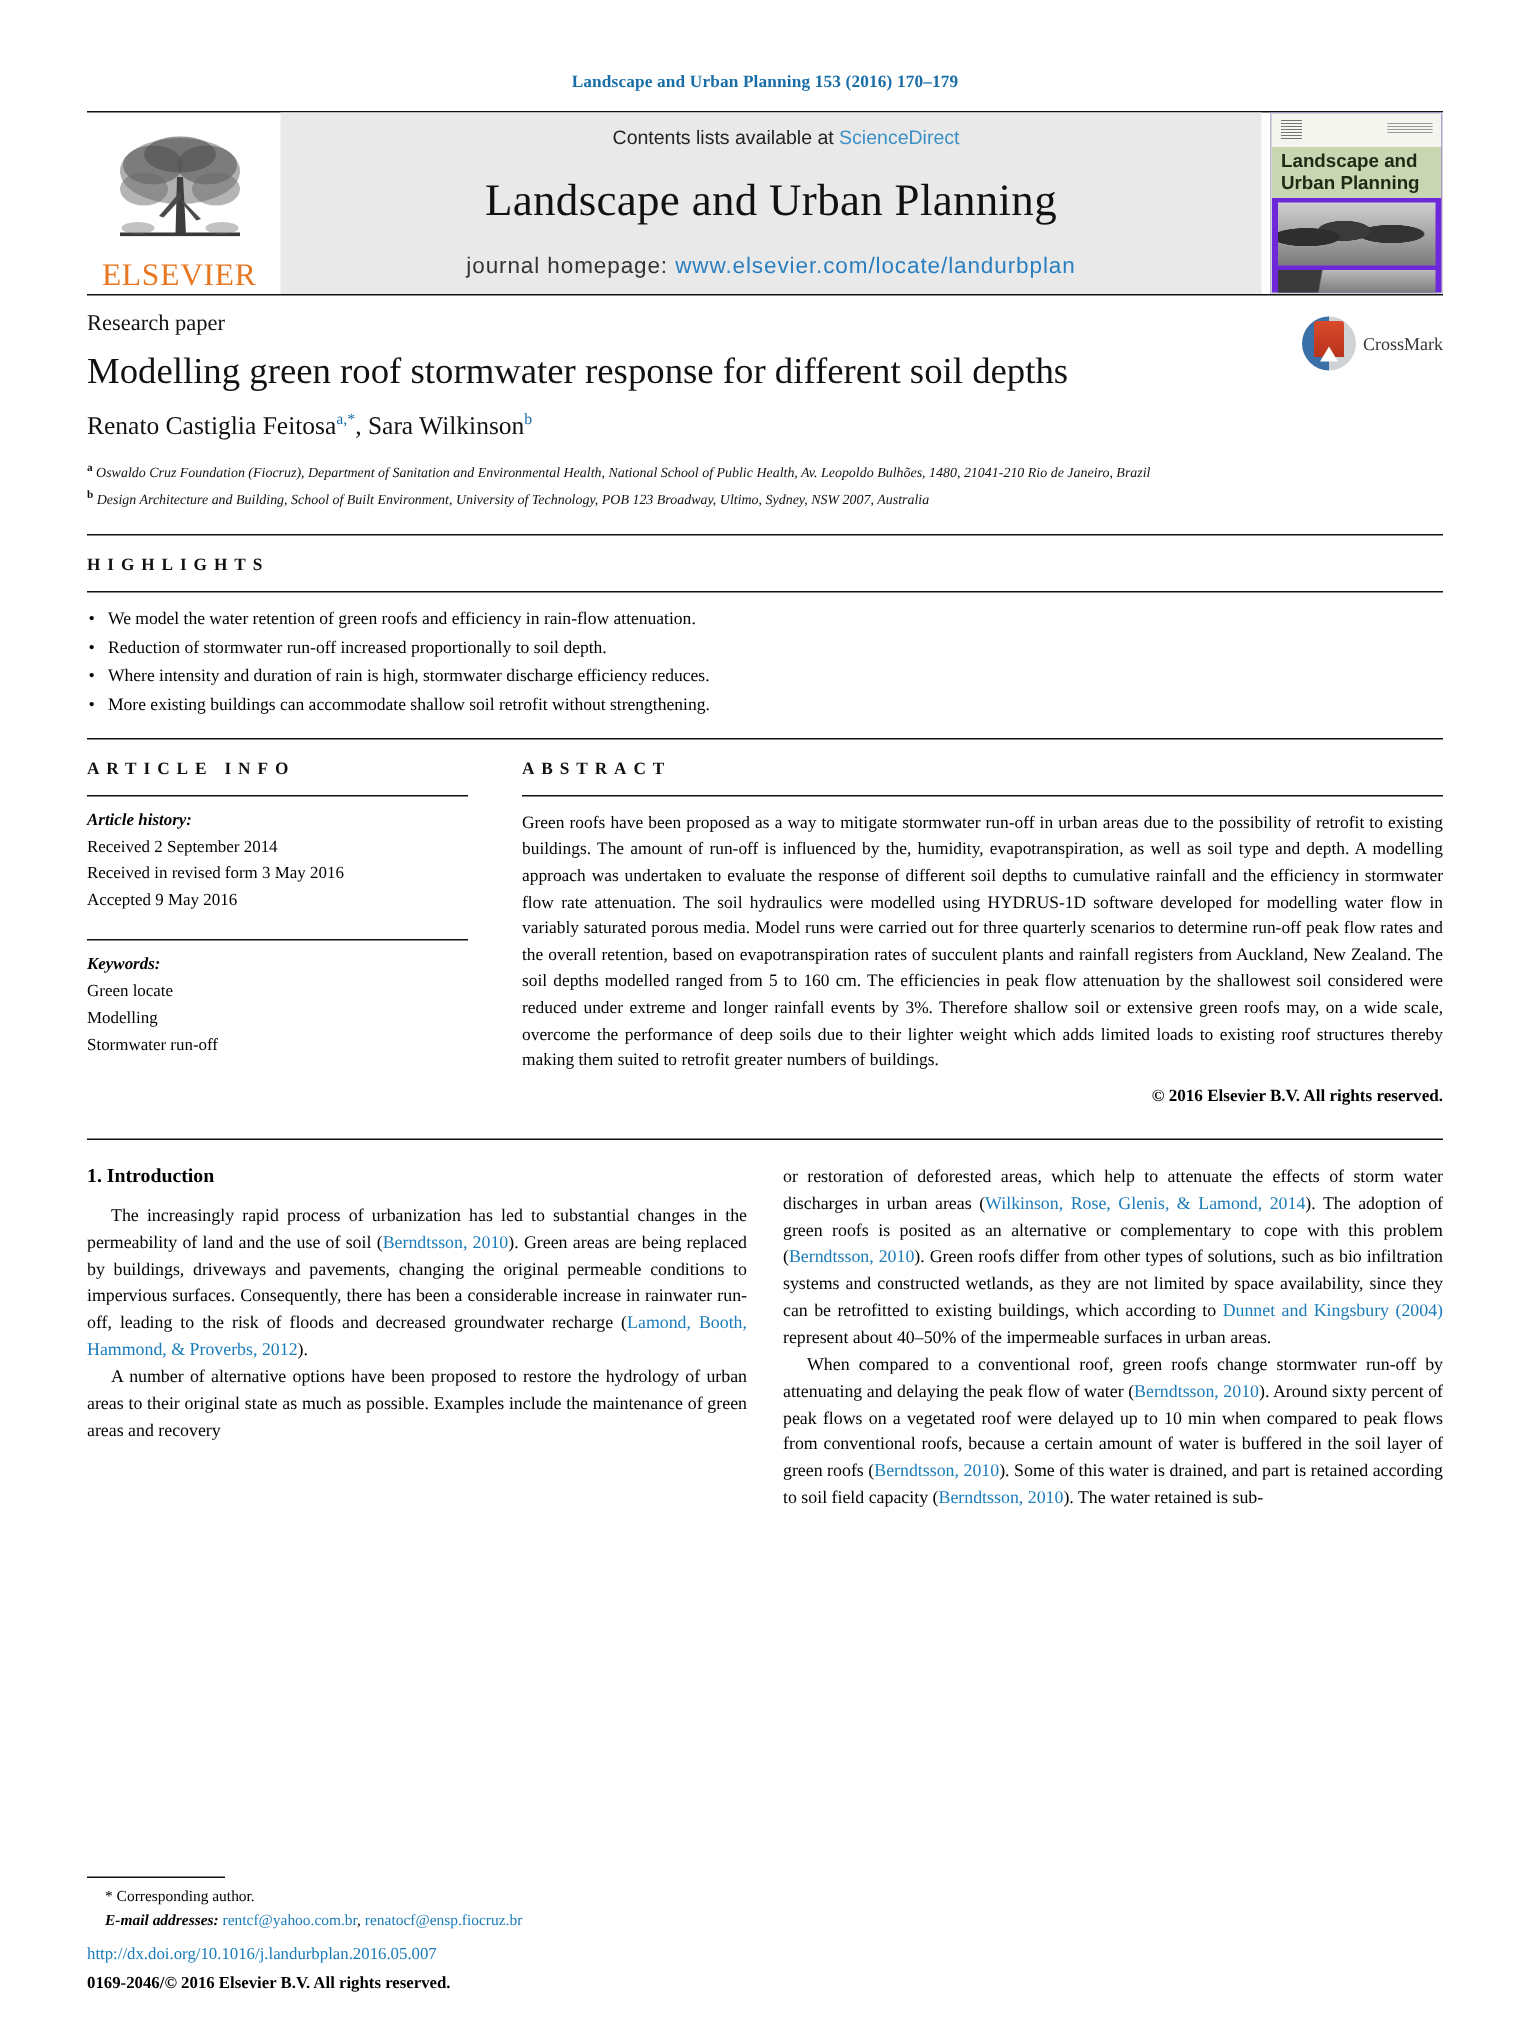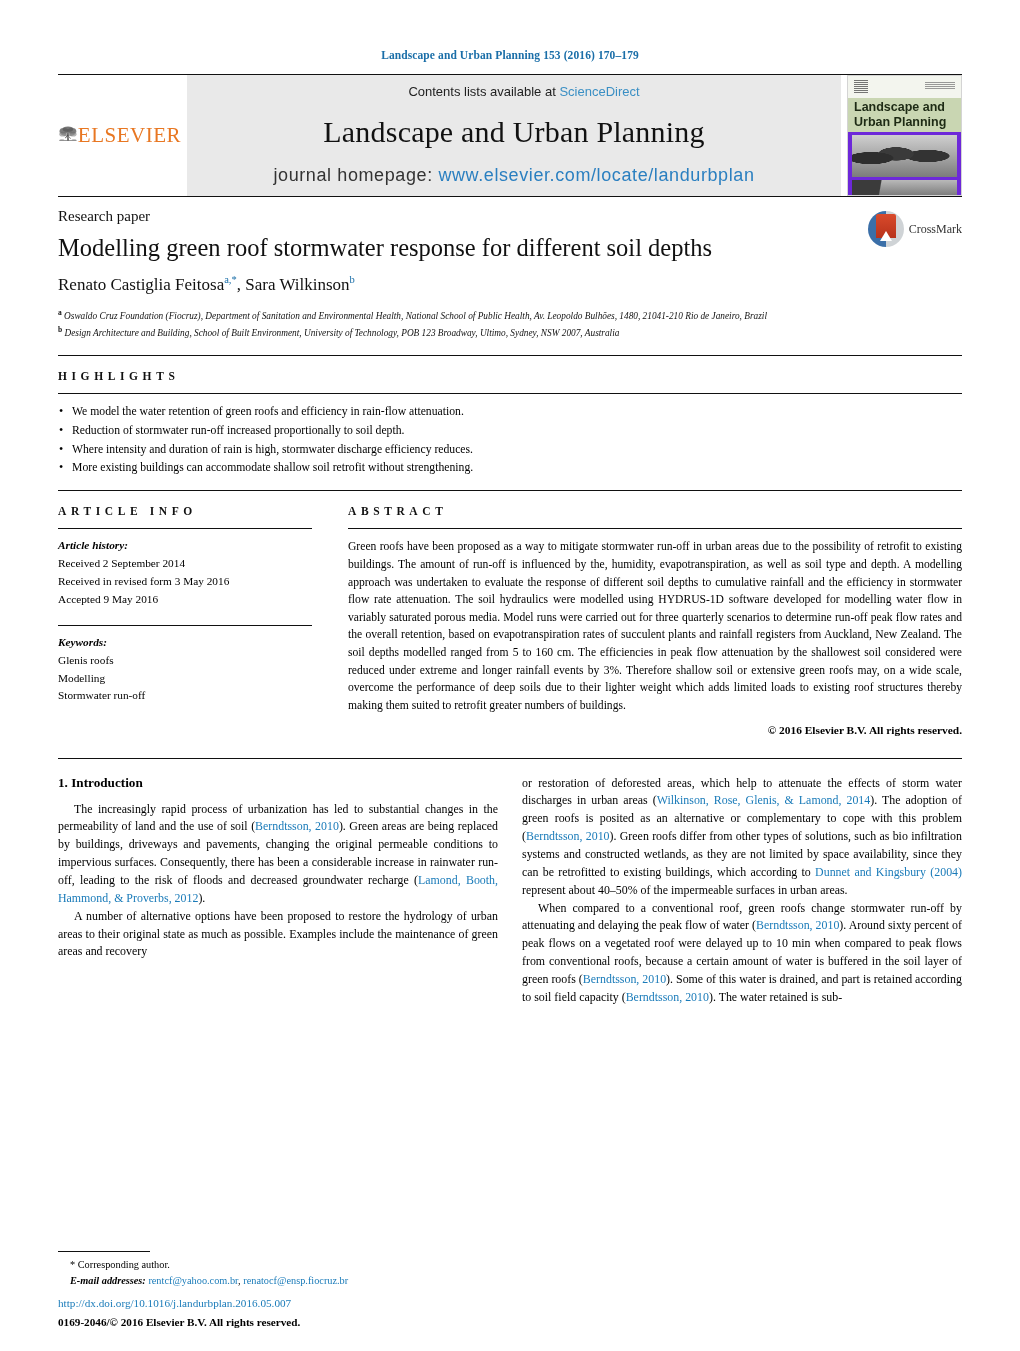--- a/index.html
+++ b/index.html
@@ -28,21 +28,21 @@
   
   .masthead {
     margin-top:13px;
     border-top:1.6px solid #111;
     display:flex;
     align-items:stretch;
     height:122px;
   }
   .elsevier-cell {
     width:123px; flex:0 0 123px;
-    display:flex; flex-direction:row;
+    display:flex; flex-direction:column;
     align-items:center; justify-content:flex-end;
     padding-bottom:2px;
   }
   .tree-svg { display:block; }
   .elsevier-word {
     font-family:"Liberation Serif", serif;
     font-size:21px;
     letter-spacing:.5px;
     color:#E87722;
     line-height:1;
@@ -59,21 +59,21 @@
   .contents-line { font-family:"Liberation Sans", sans-serif; font-size:13px; color:#222;margin-left:20px; }
   .contents-line .sd { color:#3a8fc4; }
   .journal-name {
     font-family:"Liberation Serif", serif;
     font-size:30px;
     color:#111;
     letter-spacing:.2px;
   }
   .homepage-line {
     font-family:"Liberation Sans", sans-serif;
-    font-size:18px;
+    font-size:15px;
     color:#333;
     letter-spacing:.6px;
   }
   .homepage-line .url { color:#2a7fc0; }
   .cover-cell {
     width:115px; flex:0 0 115px;
     border:1px solid #d4d4d4;
     background:#6d28d9;
     position:relative;
     overflow:hidden;
@@ -268,21 +268,21 @@
       <div class="col-rule"></div>
       <div class="ai-block">
         <div class="ai-label">Article history:</div>
         <div>Received 2 September 2014</div>
         <div>Received in revised form 3 May 2016</div>
         <div>Accepted 9 May 2016</div>
       </div>
       <div class="ai-sep"></div>
       <div class="ai-block">
         <div class="ai-label">Keywords:</div>
-        <div>Glenis roofs</div>
+        <div>Green locate</div>
         <div>Modelling</div>
         <div>Stormwater run-off</div>
       </div>
     </div>
 
     <div class="abscol">
       <div class="sec-head">ABSTRACT</div>
       <div class="col-rule"></div>
       <div class="abs-body">Green roofs have been proposed as a way to mitigate stormwater run-off in urban areas due to the possibility of retrofit to existing buildings. The amount of run-off is influenced by the, humidity, evapotranspiration, as well as soil type and depth. A modelling approach was undertaken to evaluate the response of different soil depths to cumulative rainfall and the efficiency in stormwater flow rate attenuation. The soil hydraulics were modelled using HYDRUS-1D software developed for modelling water flow in variably saturated porous media. Model runs were carried out for three quarterly scenarios to determine run-off peak flow rates and the overall retention, based on evapotranspiration rates of succulent plants and rainfall registers from Auckland, New Zealand. The soil depths modelled ranged from 5 to 160 cm. The efficiencies in peak flow attenuation by the shallowest soil considered were reduced under extreme and longer rainfall events by 3%. Therefore shallow soil or extensive green roofs may, on a wide scale, overcome the performance of deep soils due to their lighter weight which adds limited loads to existing roof structures thereby making them suited to retrofit greater numbers of buildings.</div>
       <div class="abs-copy">© 2016 Elsevier B.V. All rights reserved.</div>

